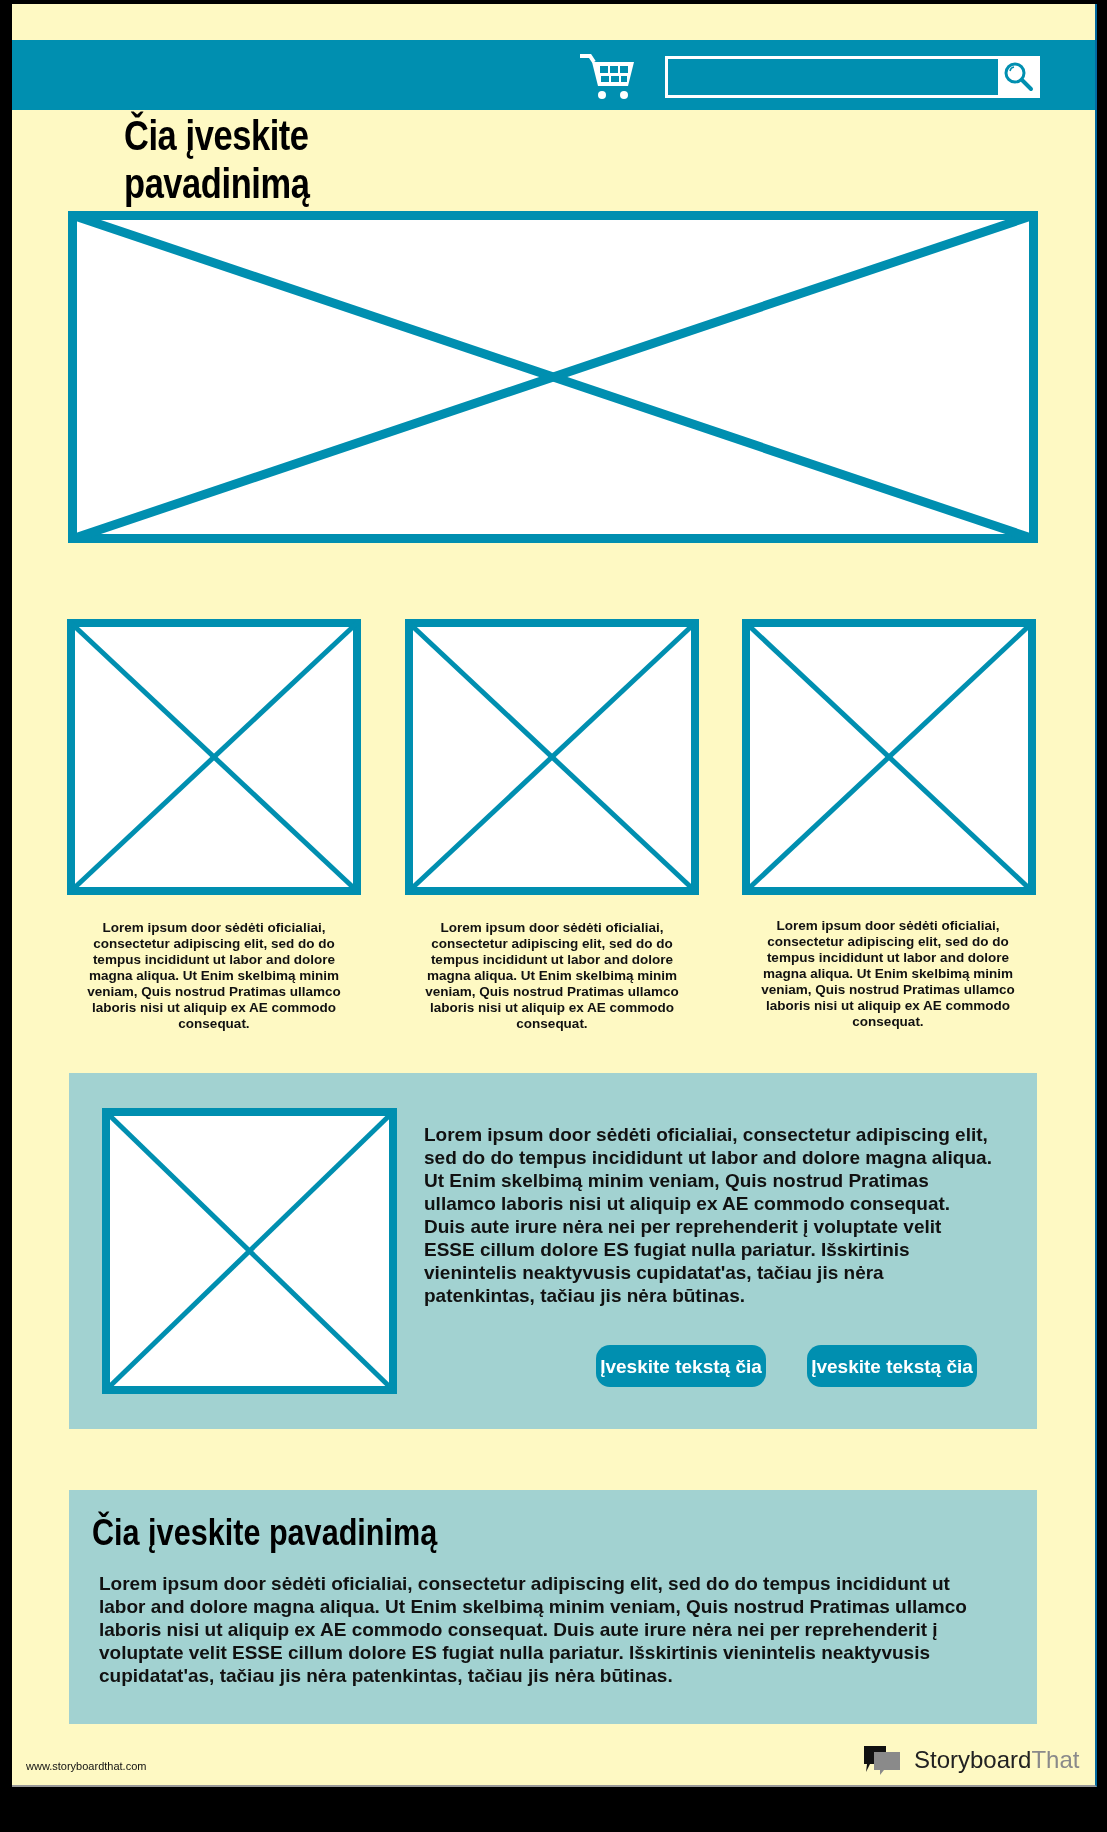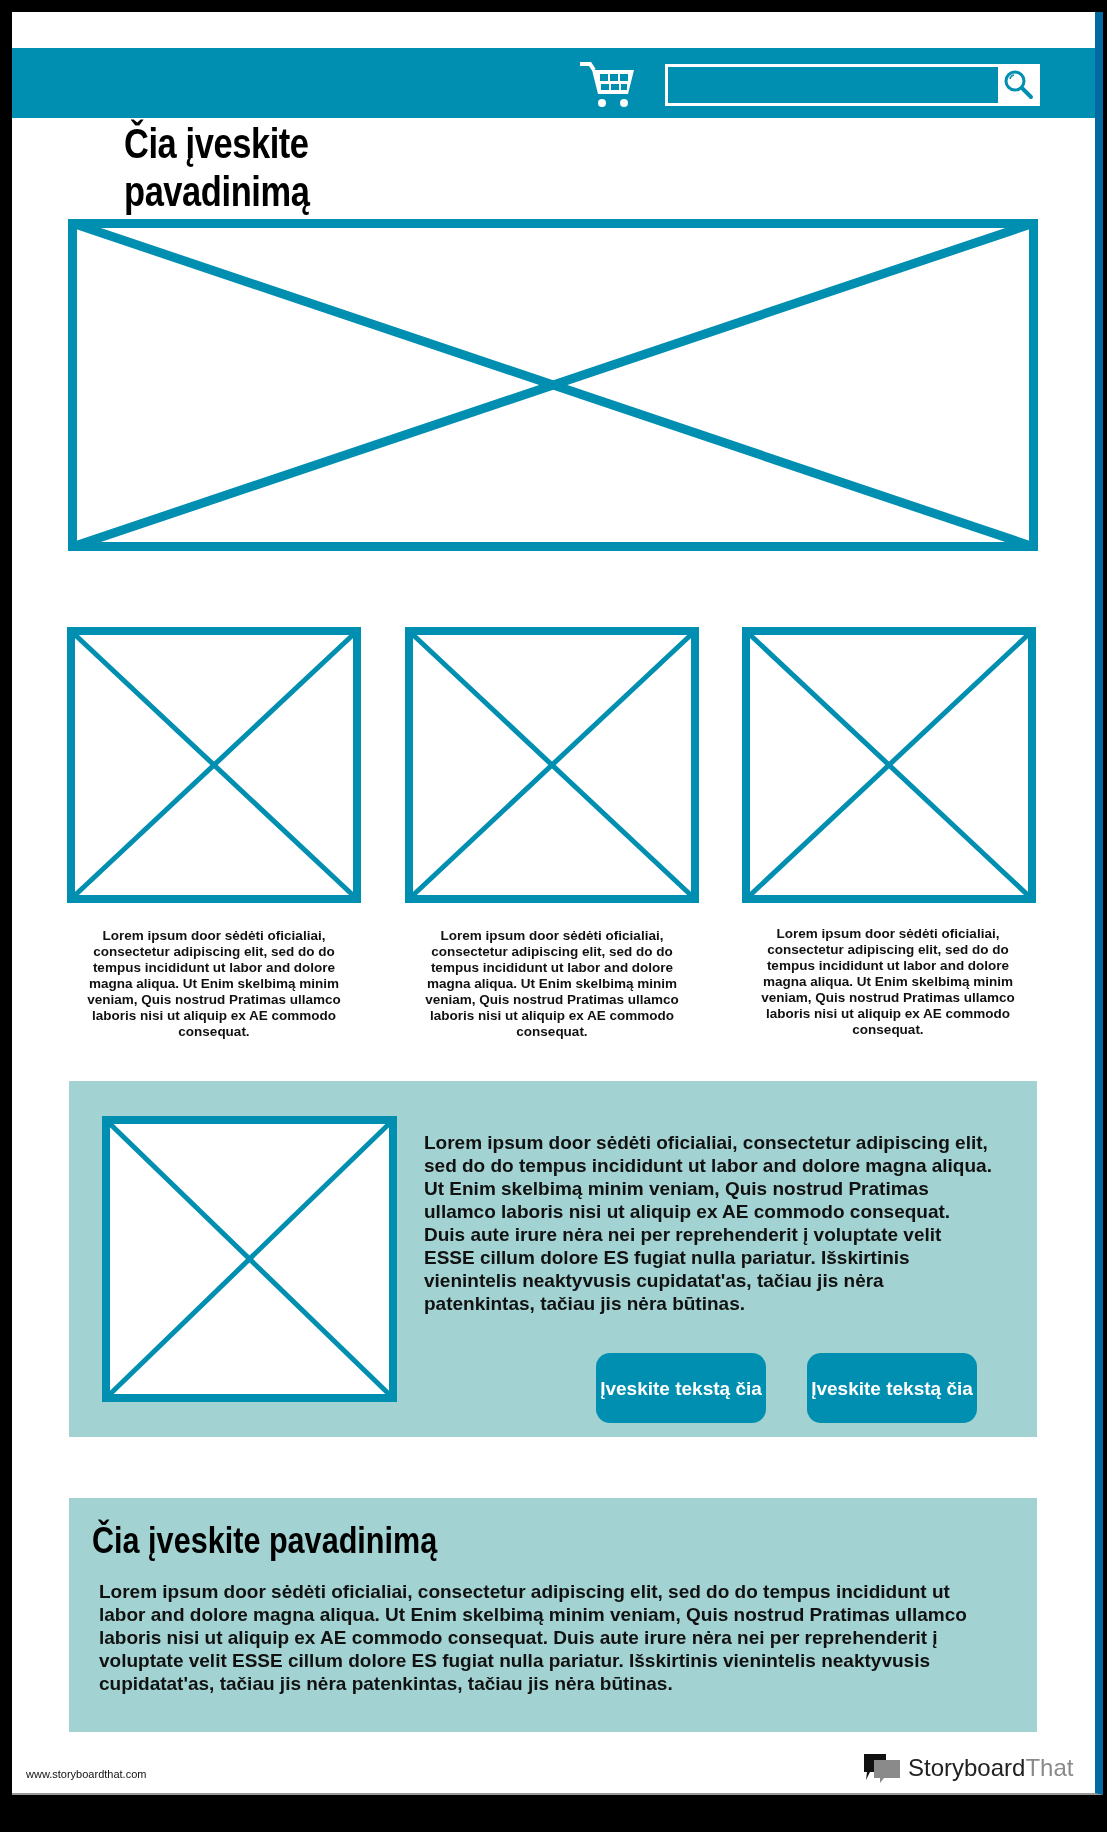--- a/index.html
+++ b/index.html
@@ -1,32 +1,32 @@
 <!DOCTYPE html>
 <html><head>
   <meta charset="utf-8">
   <style>
     html, body { margin: 0; padding: 0; }
     body { width: 1107px; height: 1832px; background: #000; position: relative; overflow: hidden; font-family: "Liberation Sans", sans-serif; }
-    .canvas { position: absolute; left: 12px; top: 12px; width: 1083px; height: 1781px; background: #ffffff; border-right: 8px solid #0369a1; border-bottom: 2px solid #999; }
+    .canvas { position: absolute; left: 12px; top: 4px; width: 1083px; height: 1781px; background: #fef9c3; border-right: 2px solid #0369a1; border-bottom: 2px solid #999; }
     .header { position: absolute; left: 0; top: 36px; width: 1083px; height: 70px; background: #008fb0; }
     .cart { position: absolute; left: 566px; top: 12px; width: 60px; height: 48px; }
     .search-box { position: absolute; left: 653px; top: 16px; width: 375px; height: 42px; background: #fff; }
     .search-input { position: absolute; left: 3px; top: 3px; width: 330px; height: 36px; background: #008fb0; border: none; outline: none; margin: 0; padding: 0; color: #fff; }
     .search-btn { position: absolute; right: 0; top: 0; width: 42px; height: 42px; display: flex; align-items: center; justify-content: center; cursor: pointer; }
     .title1 { position: absolute; left: 112px; top: 108px; font-family: "Liberation Sans", sans-serif; font-weight: bold; font-size: 42px; line-height: 48px; color: #000; transform: scaleX(0.82); transform-origin: left top; white-space: pre-line; letter-spacing: -0.5px; }
     .ph { position: absolute; }
     .ph svg { display: block; width: 100%; height: 100%; }
     .caption { position: absolute; width: 260px; text-align: center; font-weight: bold; font-size: 13.5px; line-height: 16px; color: #111; }
     .panel { position: absolute; background: #a2d2d1; }
     .panel-text { position: absolute; font-weight: bold; font-size: 19px; line-height: 23px; color: #111; }
-    .btn { position: absolute; width: 170px; height: 70px; background: #008fb0; border-radius: 14px; color: #fff; font-weight: bold; font-size: 19px; line-height: 23px; text-align: center; display: flex; align-items: center; justify-content: center; cursor: pointer; }
+    .btn { position: absolute; width: 170px; height: 42px; background: #008fb0; border-radius: 14px; color: #fff; font-weight: bold; font-size: 19px; line-height: 23px; text-align: center; display: flex; align-items: center; justify-content: center; cursor: pointer; }
     .title2 { position: absolute; left: 80px; top: 1510px; font-weight: bold; font-size: 36px; line-height: 42px; color: #000; }
     .footer-url { position: absolute; left: 14px; top: 1756px; font-weight: normal; font-size: 11px; color: #111; }
-    .logo { position: absolute; left: 850px; top: 1740px; display: flex; align-items: center; gap: 6px; }
+    .logo { position: absolute; left: 850px; top: 1740px; display: flex; align-items: center; gap: 12px; }
     .logo-text { font-size: 24px; color: #222; }
     .logo-text .that { color: #8a8a8a; }
   </style>
 </head>
 <body>
 
 <div class="canvas">
 
   <div class="header">
     <div class="cart">

